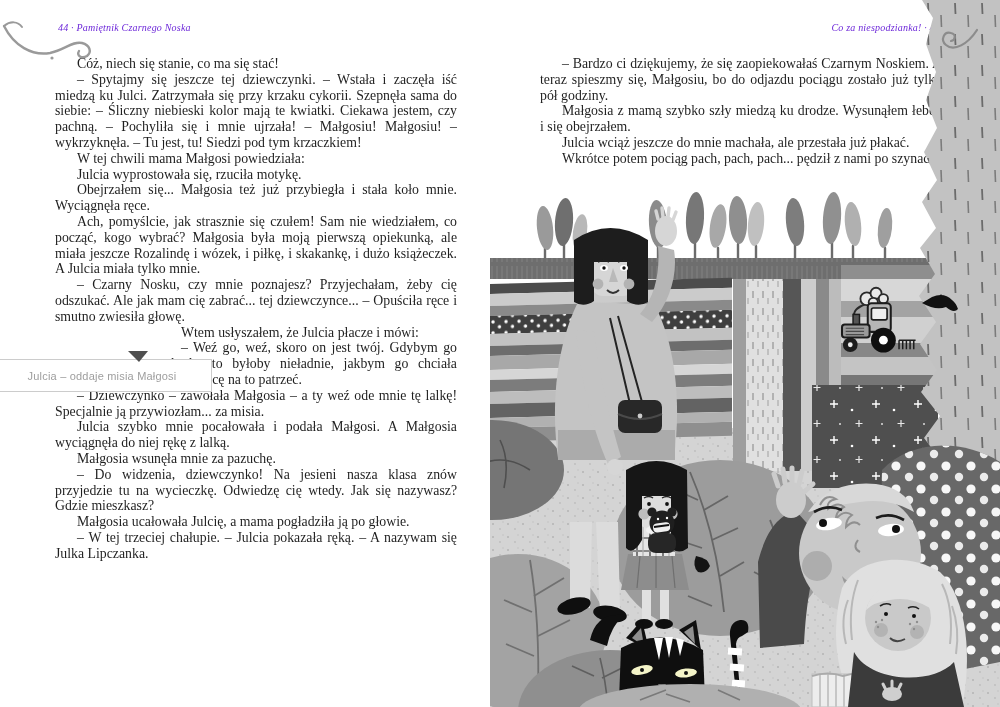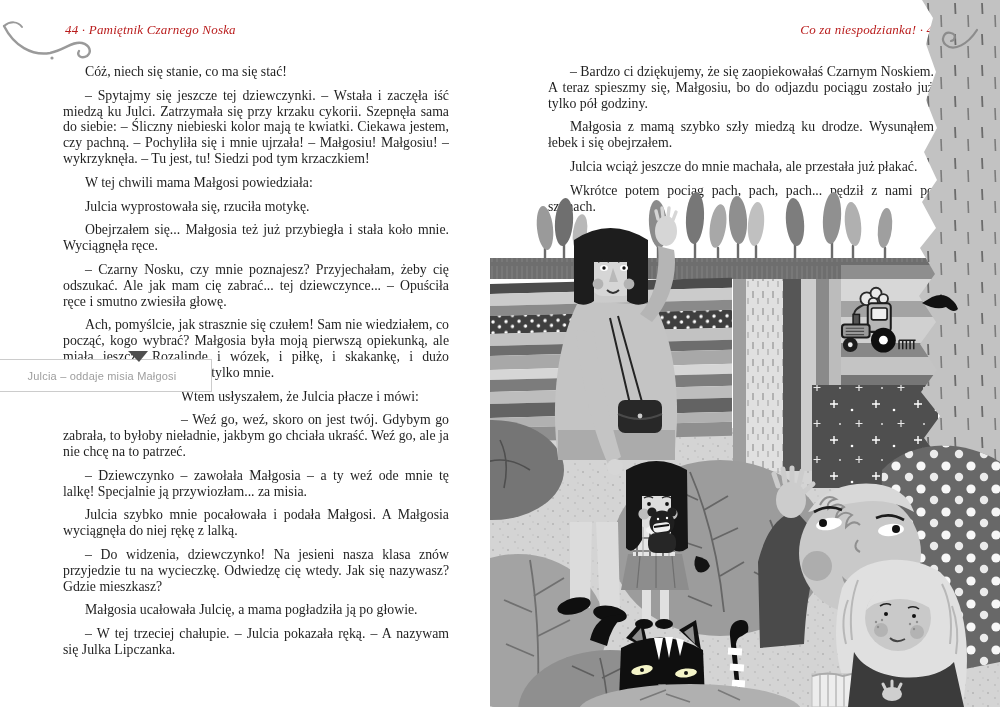--- a/index.html
+++ b/index.html
@@ -1,33 +1,32 @@
 <!DOCTYPE html>
 <html><head>
 <meta charset="utf-8">
 <style>
   html,body{margin:0;padding:0;}
   body{
     width:1000px;height:707px;position:relative;background:#ffffff;
     font-family:"Liberation Serif", serif;color:#1f1f1f;overflow:hidden;
   }
   .running-head{
-    position:absolute;top:22px;font-style:italic;font-size:13px;color:#b91c1c;
+    position:absolute;top:22px;font-style:italic;font-size:10px;color:#6d28d9;
     letter-spacing:.2px;
-    margin-left:7px;
   }
   #head-left{left:58px;}
   #head-right{right:60px;text-align:right;}
   .text-col{
     position:absolute;top:56px;width:402px;font-size:13.8px;line-height:15.8px;
     text-align:justify;
   }
   #col-left{left:55px;}
   #col-right{left:540px;}
-  .text-col p{margin:8px;text-indent:22px;}
+  .text-col p{margin:0;text-indent:22px;}
   .note-spacer{float:left;width:104px;height:34px;}
   #margin-note{
     position:absolute;left:-8px;top:359px;width:218px;height:31px;
     background:#ffffff;border:1px solid #cccccc;
     display:flex;align-items:center;justify-content:center;
     font-family:"Liberation Sans", sans-serif;font-size:11px;color:#9e9e9e;
     letter-spacing:.2px;
   }
   #note-marker{
     position:absolute;left:128px;top:351px;width:0;height:0;
@@ -48,27 +47,28 @@
 
 <div class="running-head" id="head-left">44 · Pamiętnik Czarnego Noska</div>
 <div class="running-head" id="head-right">Co za niespodzianka! · 45</div>
 
 <div class="text-col" id="col-left">
   <p>Cóż, niech się stanie, co ma się stać!</p>
   <p>– Spytajmy się jeszcze tej dziewczynki. – Wstała i zaczęła iść miedzą ku Julci. Zatrzymała się przy krzaku cykorii. Szepnęła sama do siebie: – Śliczny niebieski kolor mają te kwiatki. Ciekawa jestem, czy pachną. – Pochyliła się i mnie ujrzała! – Małgosiu! Małgosiu! – wykrzyknęła. – Tu jest, tu! Siedzi pod tym krzaczkiem!</p>
   <p>W tej chwili mama Małgosi powiedziała:</p>
   <p>Julcia wyprostowała się, rzuciła motykę.</p>
   <p>Obejrzałem się... Małgosia też już przybiegła i stała koło mnie. Wyciągnęła ręce.</p>
+  <p>Ach, pomyślcie, jak strasznie się czułem! Sam nie wiedziałem, co począć, kogo wybrać? Małgosia była moją pierwszą opiekunką, ale miała jeszcze Rozalindę i wózek, i piłkę, i skakankę, i dużo książeczek. A Julcia miała tylko mnie.</p>
   <p>– Czarny Nosku, czy mnie poznajesz? Przyjechałam, żeby cię odszukać. Ale jak mam cię zabrać... tej dziewczynce... – Opuściła ręce i smutno zwiesiła głowę.</p>
-  <p>Ach, pomyślcie, jak strasznie się czułem! Sam nie wiedziałem, co począć, kogo wybrać? Małgosia była moją pierwszą opiekunką, ale miała jeszcze Rozalindę i wózek, i piłkę, i skakankę, i dużo książeczek. A Julcia miała tylko mnie.</p>
   <div class="note-spacer"></div>
   <p>Wtem usłyszałem, że Julcia płacze i mówi:</p>
   <p>– Weź go, weź, skoro on jest twój. Gdybym go zabrała, to byłoby nieładnie, jakbym go chciała ukraść. Weź go, ale ja nie chcę na to patrzeć.</p>
   <p>– Dziewczynko – zawołała Małgosia – a ty weź ode mnie tę lalkę! Specjalnie ją przywiozłam... za misia.</p>
   <p>Julcia szybko mnie pocałowała i podała Małgosi. A Małgosia wyciągnęła do niej rękę z lalką.</p>
+  <p>Małgosia wsunęła mnie za pazuchę.</p>
   <p>– Do widzenia, dziewczynko! Na jesieni nasza klasa znów przyjedzie tu na wycieczkę. Odwiedzę cię wtedy. Jak się nazywasz? Gdzie mieszkasz?</p>
   <p>Małgosia ucałowała Julcię, a mama pogładziła ją po głowie.</p>
   <p>– W tej trzeciej chałupie. – Julcia pokazała ręką. – A nazywam się Julka Lipczanka.</p>
 </div>
 
 <div id="margin-note">Julcia – oddaje misia Małgosi</div>
 <div id="note-marker"></div>
 
 <div class="text-col" id="col-right">
   <p>– Bardzo ci dziękujemy, że się zaopiekowałaś Czarnym Noskiem. A teraz spieszmy się, Małgosiu, bo do odjazdu pociągu zostało już tylko pół godziny.</p>

